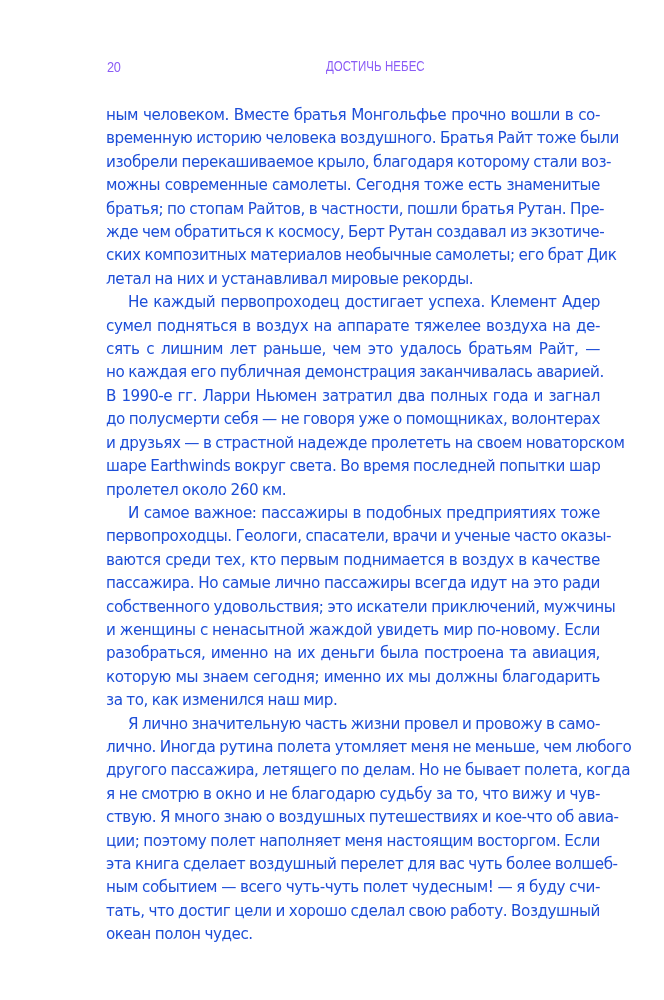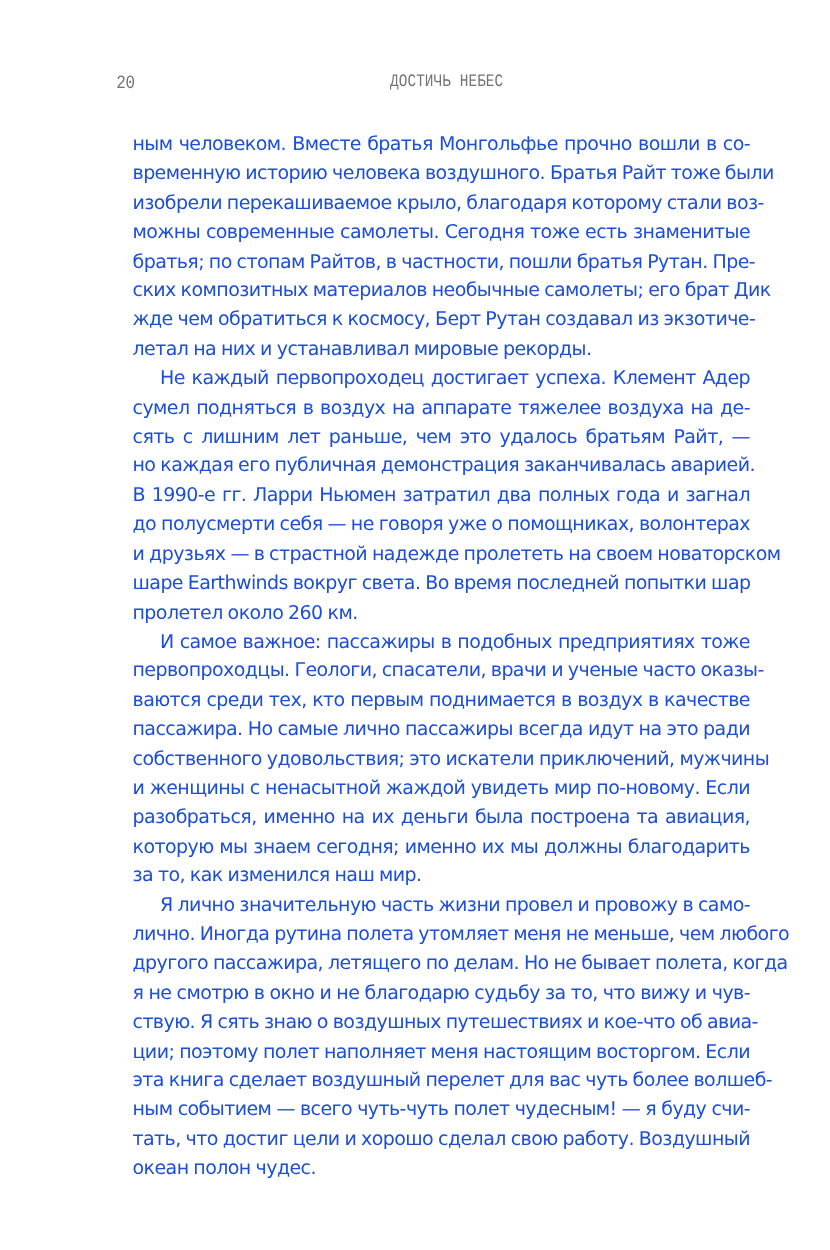--- a/index.html
+++ b/index.html
@@ -9,25 +9,25 @@
     }
     body {
       width: 664px;
       height: 1000px;
       position: relative;
       overflow: hidden;
     }
     .page-header {
       position: absolute;
       top: 58px;
-      left: 92px;
+      left: 106px;
       width: 494px;
       height: 24px;
-      font-family: Liberation Mono, monospace;
-      color: #737373;
+      font-family: Liberation Sans, sans-serif;
+      color: #8b5cf6;
     }
     .page-number {
       position: absolute;
       left: 1px;
       top: 0;
       font-size: 15px;
       letter-spacing: -0.3px;
       transform: scaleX(0.85);
       transform-origin: left top;
     }
@@ -83,22 +83,22 @@
   <span class="running-title">ДОСТИЧЬ НЕБЕС</span>
 </div>
 
 <div class="page-body">
   <div class="paragraph continued">
       <span class="line">ным человеком. Вместе братья Монгольфье прочно вошли в со-</span>
       <span class="line">временную историю человека воздушного. Братья Райт тоже были</span>
       <span class="line">изобрели перекашиваемое крыло, благодаря которому стали воз-</span>
       <span class="line">можны современные самолеты. Сегодня тоже есть знаменитые</span>
       <span class="line">братья; по стопам Райтов, в частности, пошли братья Рутан. Пре-</span>
+      <span class="line">жде чем обратиться к космосу, Берт Рутан создавал из экзотиче-</span>
       <span class="line">ских композитных материалов необычные самолеты; его брат Дик</span>
-      <span class="line">жде чем обратиться к космосу, Берт Рутан создавал из экзотиче-</span>
       <span class="line last">летал на них и устанавливал мировые рекорды.</span>
     </div>
   <div class="paragraph">
       <span class="line first">Не каждый первопроходец достигает успеха. Клемент Адер</span>
       <span class="line">сумел подняться в воздух на аппарате тяжелее воздуха на де-</span>
       <span class="line">сять с лишним лет раньше, чем это удалось братьям Райт, —</span>
       <span class="line">но каждая его публичная демонстрация заканчивалась аварией.</span>
       <span class="line">В 1990-е гг. Ларри Ньюмен затратил два полных года и загнал</span>
       <span class="line">до полусмерти себя — не говоря уже о помощниках, волонтерах</span>
       <span class="line">и друзьях — в страстной надежде пролететь на своем новаторском</span>
@@ -114,20 +114,20 @@
       <span class="line">и женщины с ненасытной жаждой увидеть мир по-новому. Если</span>
       <span class="line">разобраться, именно на их деньги была построена та авиация,</span>
       <span class="line">которую мы знаем сегодня; именно их мы должны благодарить</span>
       <span class="line last">за то, как изменился наш мир.</span>
     </div>
   <div class="paragraph">
       <span class="line first">Я лично значительную часть жизни провел и провожу в само-</span>
       <span class="line">лично. Иногда рутина полета утомляет меня не меньше, чем любого</span>
       <span class="line">другого пассажира, летящего по делам. Но не бывает полета, когда</span>
       <span class="line">я не смотрю в окно и не благодарю судьбу за то, что вижу и чув-</span>
-      <span class="line">ствую. Я сять знаю о воздушных путешествиях и кое-что об авиа-</span>
+      <span class="line">ствую. Я много знаю о воздушных путешествиях и кое-что об авиа-</span>
       <span class="line">ции; поэтому полет наполняет меня настоящим восторгом. Если</span>
       <span class="line">эта книга сделает воздушный перелет для вас чуть более волшеб-</span>
       <span class="line">ным событием — всего чуть-чуть полет чудесным! — я буду счи-</span>
       <span class="line">тать, что достиг цели и хорошо сделал свою работу. Воздушный</span>
       <span class="line last">океан полон чудес.</span>
     </div>
 </div>
 
 </body></html>

